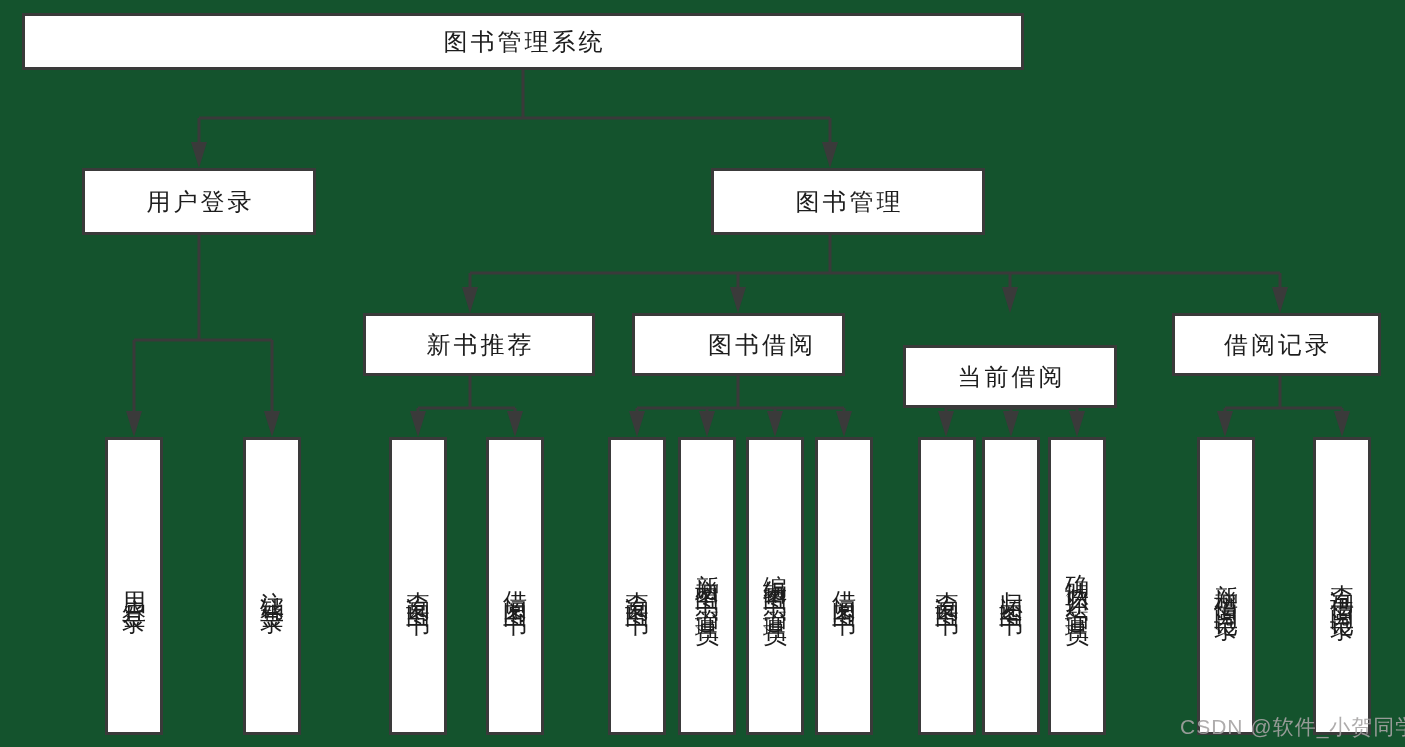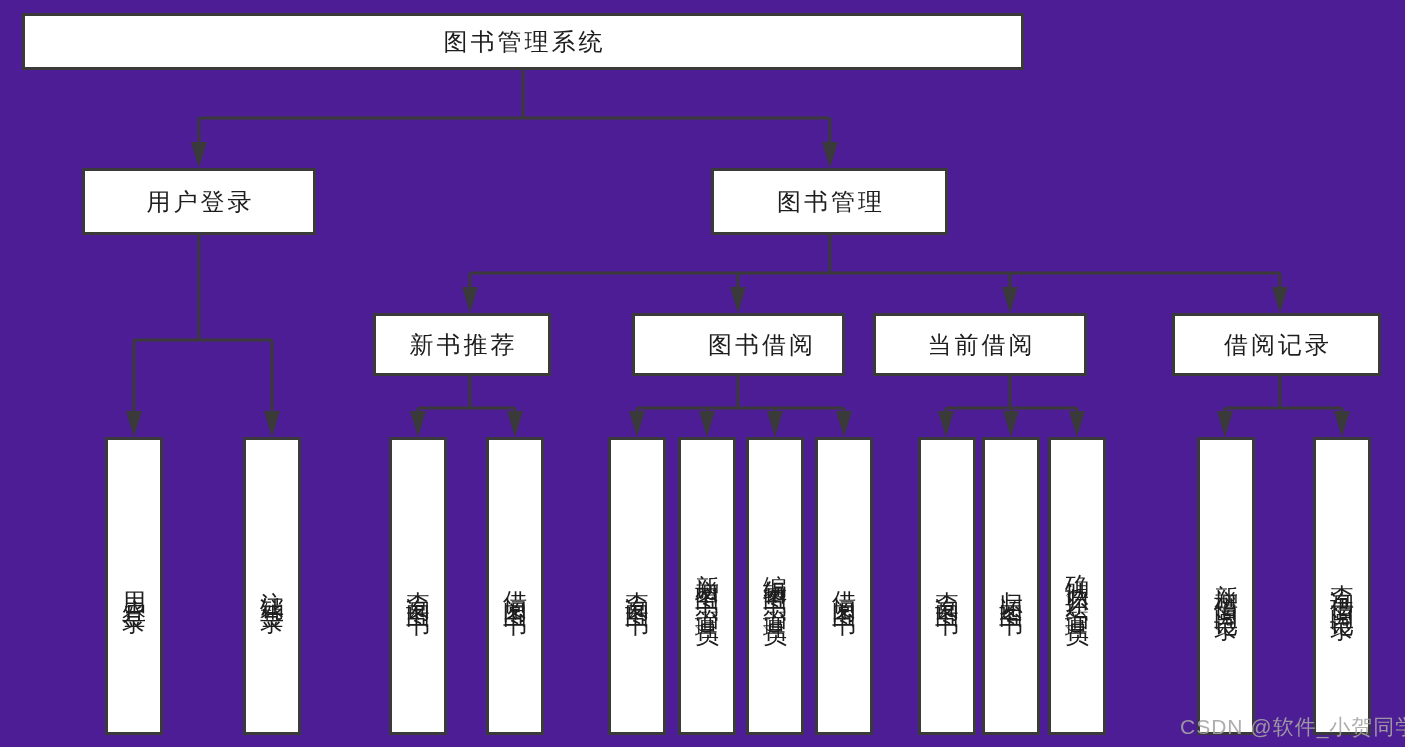--- a/index.html
+++ b/index.html
@@ -1,17 +1,17 @@
 <!DOCTYPE html>
 <html><head>
 <meta charset="utf-8">
 <style>
   html,body { margin:0; padding:0; background:#ffffff; }
   .canvas {
-    position:relative; width:1405px; height:747px; background:#4c1d95;
+    position:relative; width:1405px; height:747px; background:#14532d;
     font-family:"Liberation Sans", sans-serif; overflow:hidden;
   }
   .connectors { position:absolute; left:0; top:0; width:1405px; height:747px; }
   .connectors path { stroke:#3a3a3a; stroke-width:3; fill:none; }
   .connectors polygon { fill:#3a3a3a; }
   .box {
     position:absolute; box-sizing:border-box;
     border:3px solid #3a3a3a; background:#ffffff; color:#1d1d1d;
   }
   .h { display:flex; align-items:center; justify-content:center;
@@ -86,25 +86,25 @@
       <polygon points="1003,411 1019,411 1011,437"></polygon>
       <polygon points="1069,411 1085,411 1077,437"></polygon>
       <polygon points="1217,411 1233,411 1225,437"></polygon>
       <polygon points="1334,411 1350,411 1342,437"></polygon>
     </g>
   </svg>
 
   <div class="box h root">图书管理系统</div>
 
   <div class="box h lvl2" style="left:82px; width:234px;">用户登录</div>
-  <div class="box h lvl2" style="left:711px; width:237px;">图书管理</div>
+  <div class="box h lvl2" style="left:711px; width:274px;">图书管理</div>
 
-  <div class="box h lvl3" style="left:373px; width:178px;">新书推荐</div>
+  <div class="box h lvl3" style="left:363px; width:232px;">新书推荐</div>
   <div class="box h lvl3" style="left:632px; width:213px;padding-left:44px;">图书借阅</div>
-  <div class="box h lvl3" style="left:873px; width:214px;">当前借阅</div>
+  <div class="box h lvl3" style="left:903px; width:214px;margin-top:32px;">当前借阅</div>
   <div class="box h lvl3" style="left:1172px; width:209px;">借阅记录</div>
 
   <div class="box v leaf" style="left:105px;">用户登录</div>
   <div class="box v leaf" style="left:243px;">注销登录</div>
 
   <div class="box v leaf" style="left:389px;">查询图书</div>
   <div class="box v leaf" style="left:486px;">借阅图书</div>
 
   <div class="box v leaf" style="left:608px;">查询图书</div>
   <div class="box v leaf" style="left:678px;">新增图书（管理员）</div>

